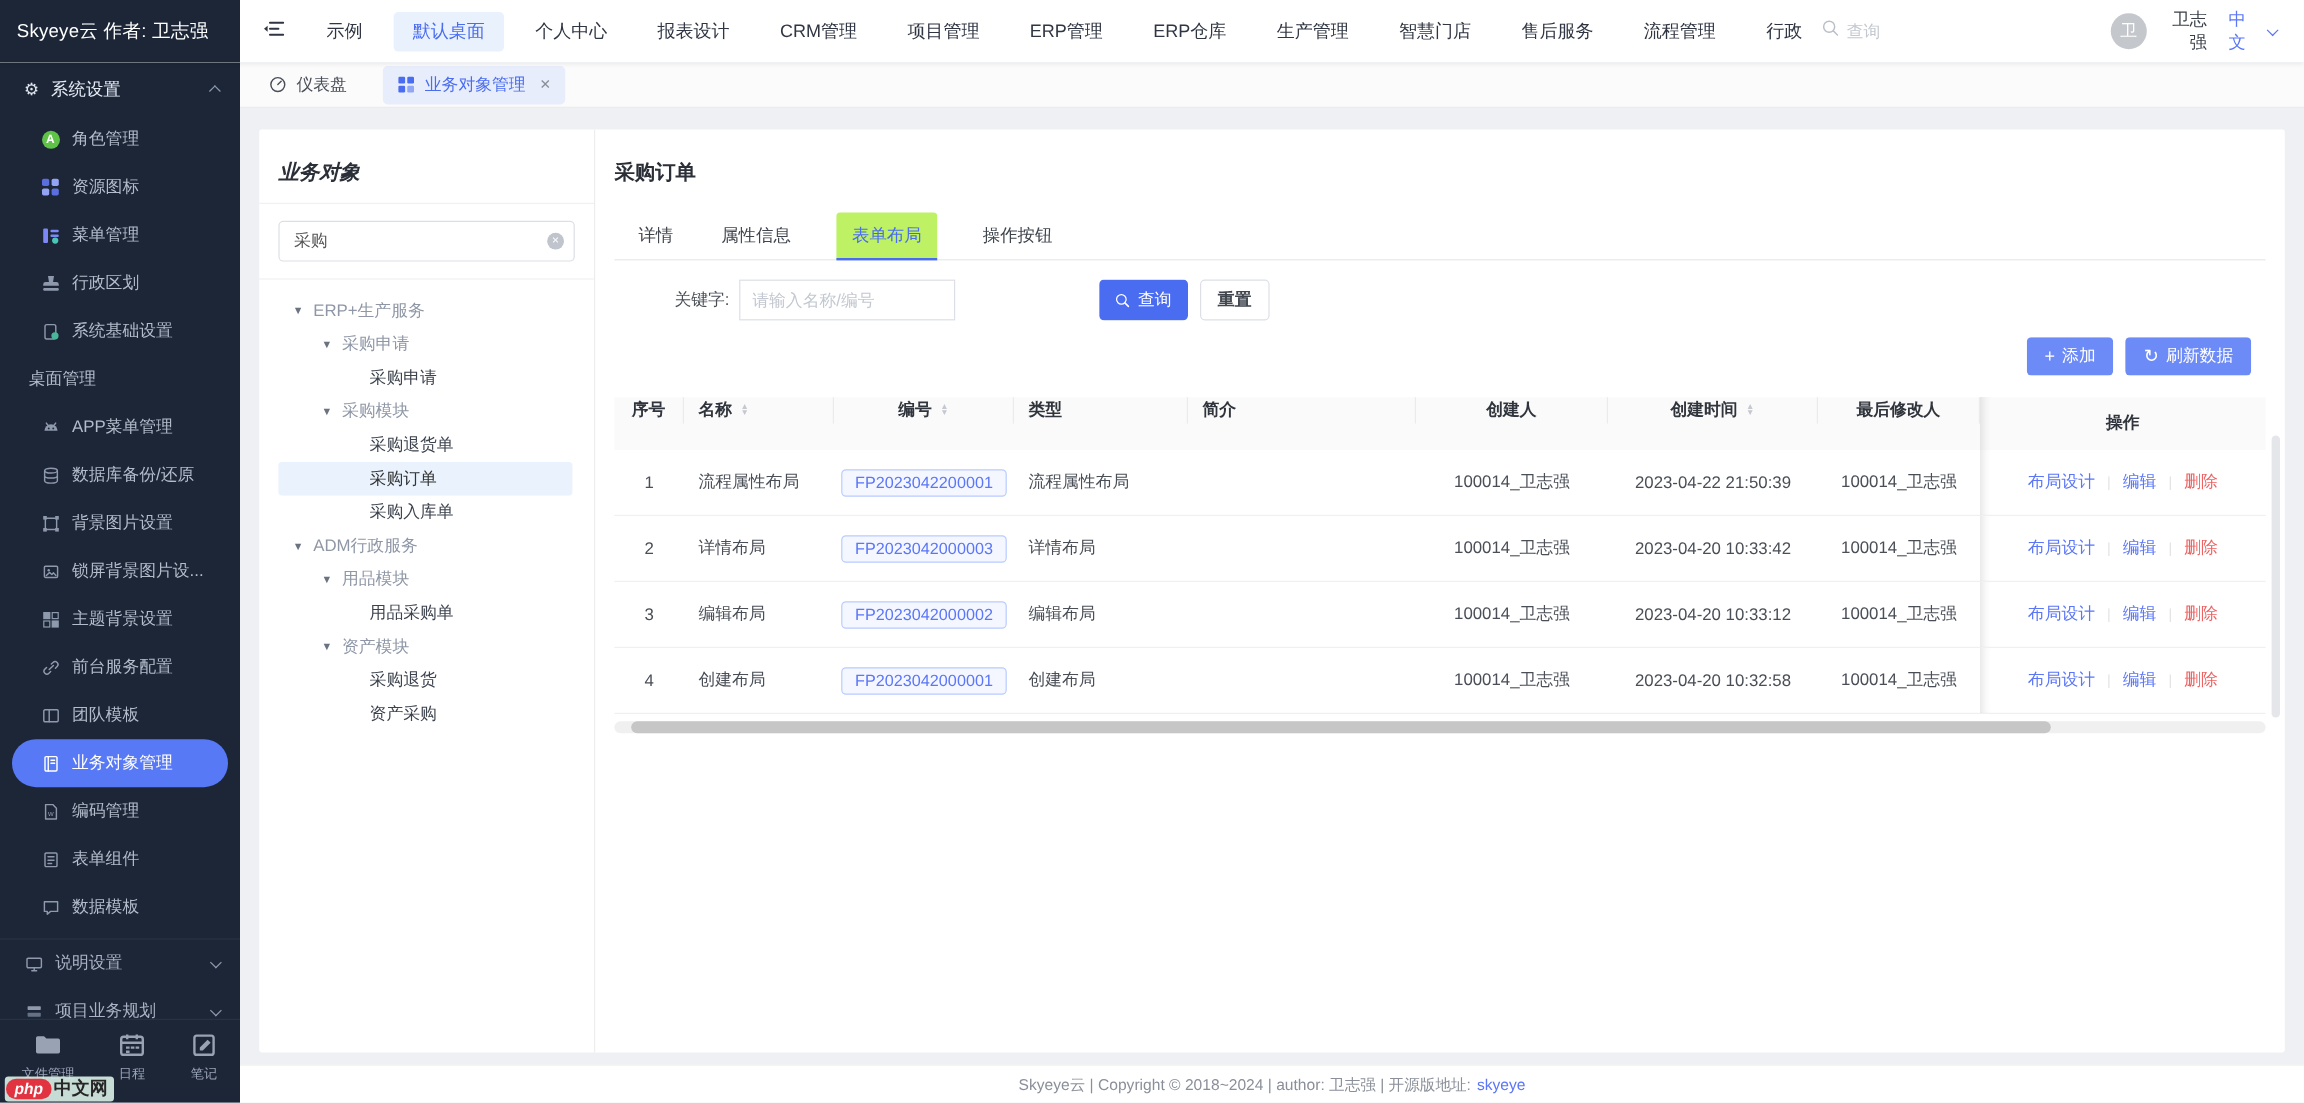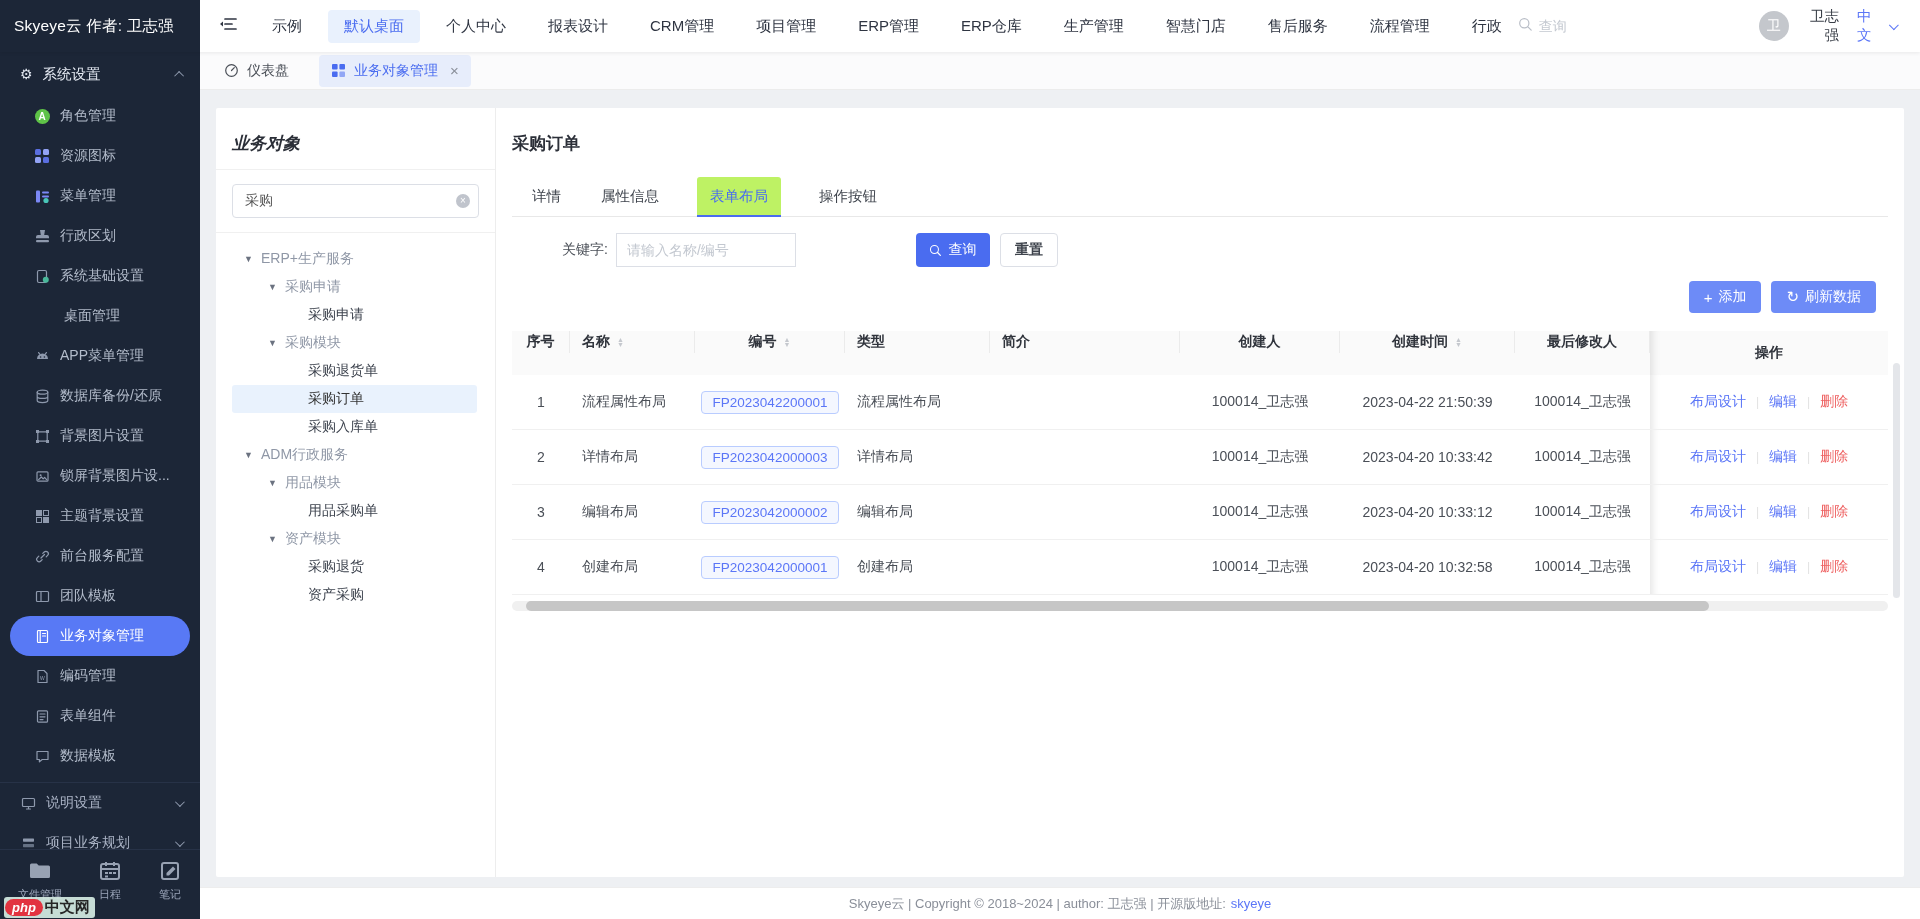--- a/index.html
+++ b/index.html
@@ -29,21 +29,21 @@
   .chev.up { transform:rotate(-135deg) translateY(-2px); }
 
   
   .sidebar { position:absolute; top:52px; left:0; width:200px; bottom:0; background:#1c2637; z-index:20; overflow:hidden; }
   .side-section-hd { height:44px; display:flex; align-items:center; padding:0 16px 0 20px;
     color:#e6ebf4; font-size:14.5px; cursor:pointer; }
   .side-section-hd .gear { font-size:14px; margin-right:10px; color:#dfe5ee; }
   .side-section-hd .chev { margin-left:auto; color:#8e99ad; }
   .menu-item { height:40px; display:flex; align-items:center; padding-left:34px; font-size:14px; color:#b3bccb; cursor:pointer; white-space:nowrap; }
   .menu-item.active { background:#5879f5; color:#fff; border-radius:20px; margin:0 10px; padding-left:24px; }
-  .menu-item.noicon { padding-left:64px; }
+  .menu-item.noicon { padding-left:24px; }
   .ic { width:16px; height:16px; margin-right:10px; display:flex; align-items:center; justify-content:center; color:#8e99ad; flex:none; }
   .menu-item.active .ic { color:#fff; }
   .ic svg { width:15px; height:15px; }
   .circle-a { width:15px; height:15px; border-radius:50%; background:#5fc348; color:#fff; font-size:10px; font-weight:bold; display:flex; align-items:center; justify-content:center; }
   .quad { display:grid; grid-template-columns:6px 6px; gap:2px; }
   .quad i { width:6px; height:6px; border-radius:1.5px; background:#5a6ee0; }
   .quad i:nth-child(2), .quad i:nth-child(3) { background:#93a3f5; }
   .checker { display:grid; grid-template-columns:6px 6px; gap:1px; }
   .checker i { width:6px; height:6px; background:#8e99ad; }
   .checker i:nth-child(2), .checker i:nth-child(3) { background:transparent; border:1px solid #8e99ad; }

